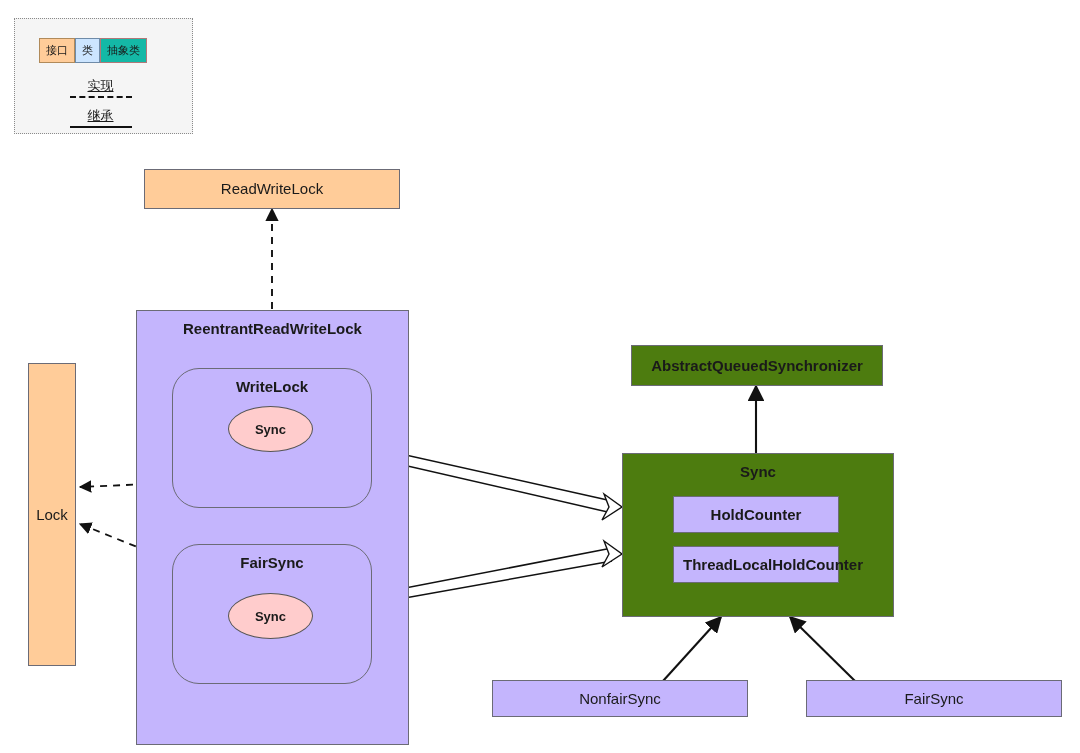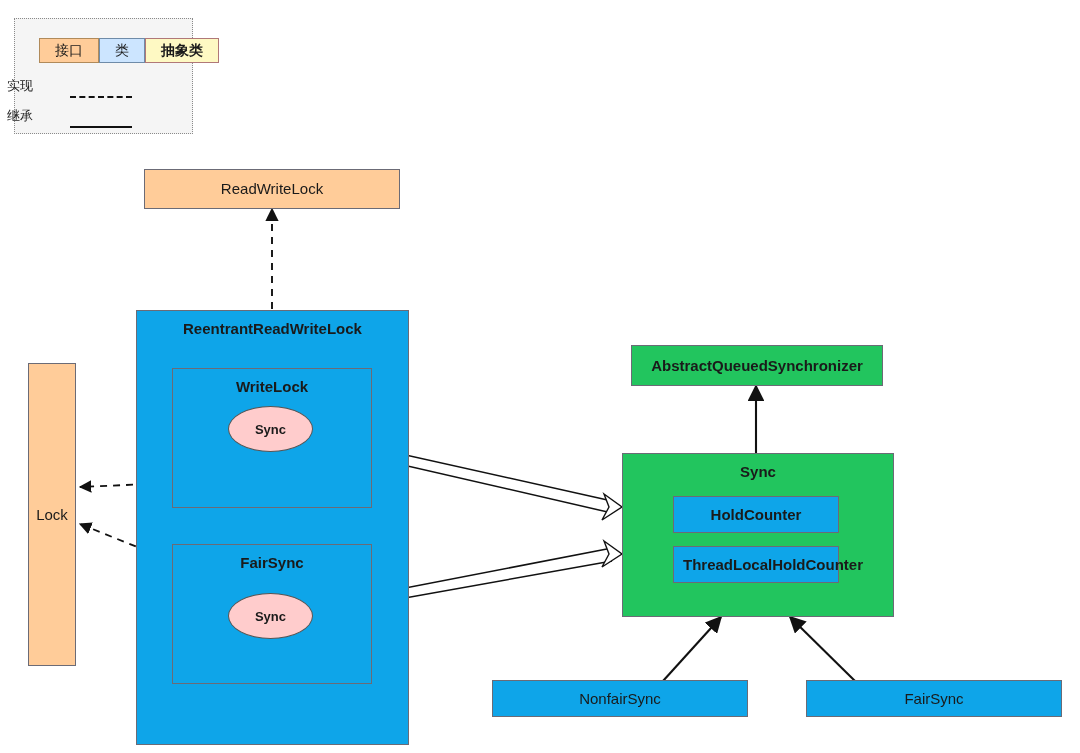--- a/index.html
+++ b/index.html
@@ -28,23 +28,23 @@
     display: flex;
     justify-content: center;
     font-size: 15px;
     line-height: 1.2;
     text-align: center;
   }
   .node.center-all { align-items: center; }
   .node.top-title { align-items: flex-start; }
   .node.top-title > .title { padding-top: 9px; }
   .fill-orange { background: #ffcc99; }
-  .fill-blue   { background: #0ea5e9; }
-  .fill-pink   { background: #22c55e; }
-  .fill-none   { background: transparent; }
+  .fill-blue   { background: #c4b5fd; }
+  .fill-pink   { background: #4d7c0f; }
+  .fill-none   { background: transparent; border-radius: 27px; }
   .bold { font-weight: bold; }
   .nowrap { white-space: nowrap; }
 
   
   #legend {
     position: absolute;
     left: 14px;
     top: 18px;
     width: 179px;
     height: 116px;
@@ -58,33 +58,35 @@
     top: 19px;
     display: flex;
   }
   .legend-swatch {
     box-sizing: border-box;
     border: 1px solid #8a7a6a;
     height: 25px;
     display: flex;
     align-items: center;
     justify-content: center;
-    font-size: 14px;
-    padding: 0 15px;
+    font-size: 11px;
+    padding: 0 6px;
     white-space: nowrap;
   }
   .sw-orange { background: #ffcc99; border-color: #b08a5a; }
   .sw-blue   { background: #cce5ff; border-color: #6f8ba8; }
-  .sw-pink   { background: #fef9c3; border-color: #b07878; font-weight: bold; }
+  .sw-pink   { background: #14b8a6; border-color: #b07878; }
 
   .legend-rel {
     position: absolute;
     left: 0;
     width: 179px;
+    text-align: center;
     font-size: 13px;
+    text-decoration: underline;
   }
   .legend-rel .lbl { display: block; margin-left: -8px; }
   .legend-rel .rule {
     display: block;
     width: 62px;
     margin: 1px auto 0;
     margin-left: 55px;
   }
   .rule-dashed { border-top: 2px dashed #111; }
   .rule-solid  { border-top: 2px solid #111; }

